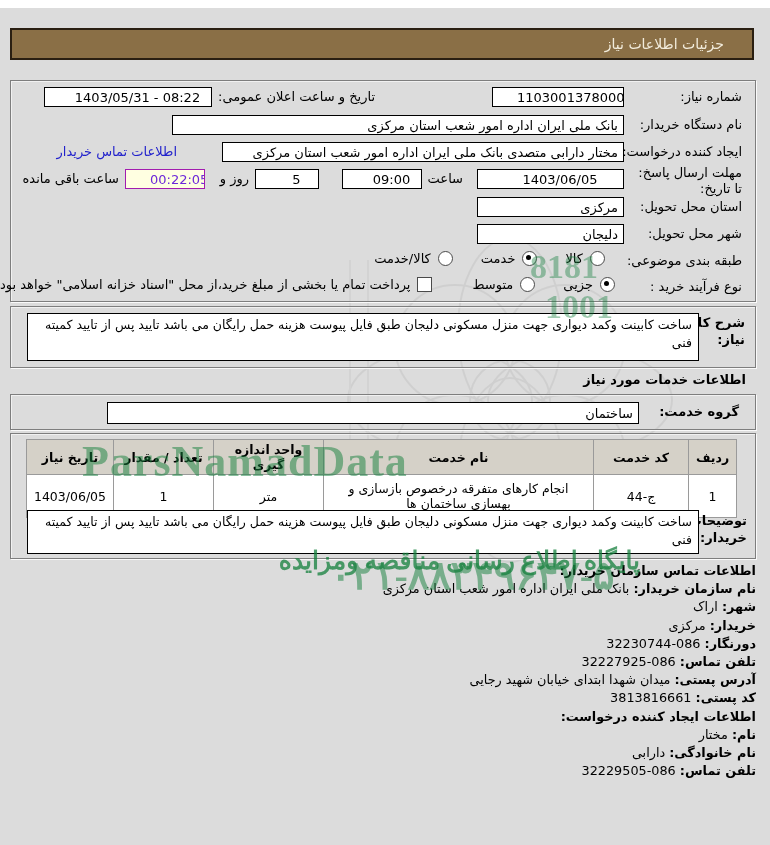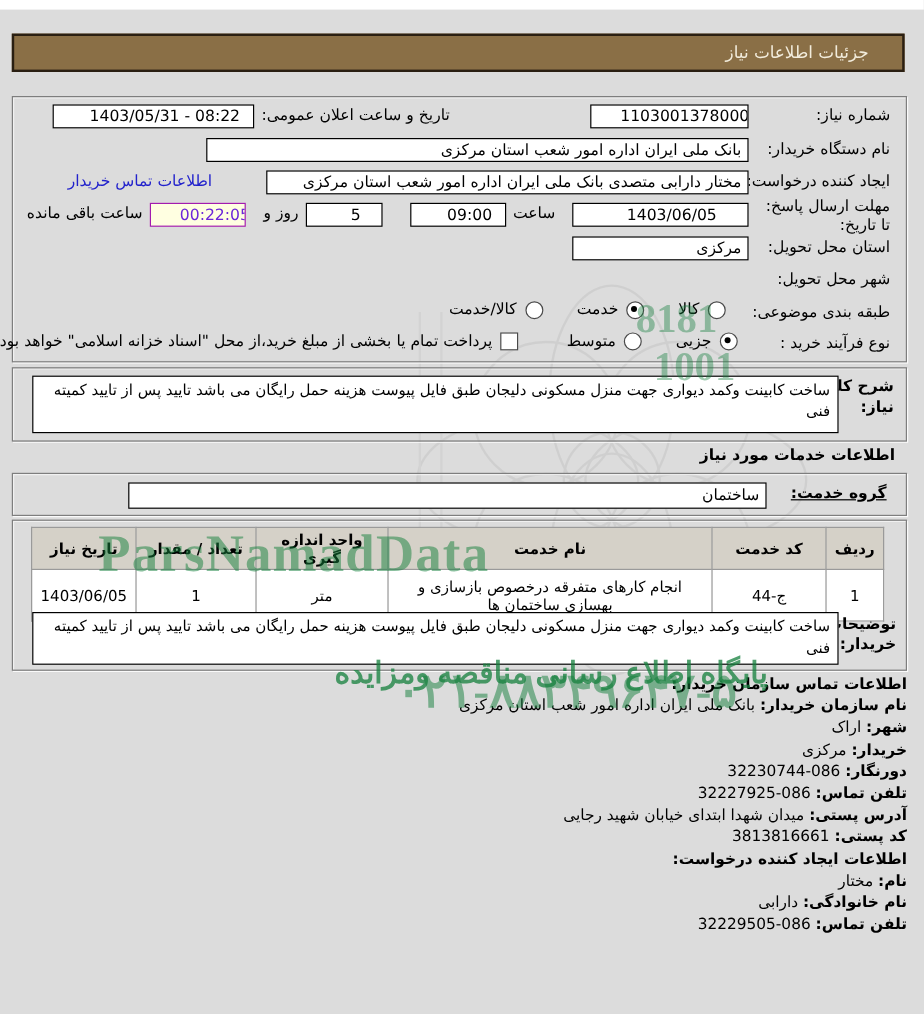--- a/index.html
+++ b/index.html
@@ -87,20 +87,21 @@
     <div class="ibox center ltr" style="top:88px;right:333px;width:80px;">09:00</div>
     <div class="ibox center" style="top:88px;right:436px;width:64px;">5</div>
     <span class="lbl" style="top:90px;right:506px;">روز و</span>
     <div class="ibox center ltr cream" style="top:88px;right:550px;width:80px;">00:22:05</div>
     <span class="lbl" style="top:90px;right:636px;margin-left:28px;">ساعت باقی مانده</span>
 
     <span class="lbl" style="top:118px;right:13px;">استان محل تحویل:</span>
     <div class="ibox rt" style="top:116px;right:131px;width:147px;">مرکزی</div>
 
     <span class="lbl" style="top:145px;right:13px;">شهر محل تحویل:</span>
+    <div class="ibox rt" style="top:143px;right:131px;width:147px;">دلیجان</div>
 
     <span class="lbl" style="top:172px;right:13px;">طبقه بندی موضوعی:</span>
     <div class="optrow" style="top:170px;right:150px;">
       <span class="radio"></span>
       <span>کالا</span>
       <span class="gap"></span>
       <span class="radio checked"></span>
       <span>خدمت</span>
       <span class="gap"></span>
       <span class="radio"></span>
@@ -121,21 +122,21 @@
   </div>
 
   <div class="panel" id="panel-desc">
     <span class="lbl-b" style="top:8px;right:10px;width:86px;white-space:normal;line-height:1.3;">شرح کلي نیاز:</span>
     <div class="tbox" style="top:6px;right:56px;left:16px;height:48px;">ساخت کابینت وکمد دیواری جهت منزل مسکونی دلیجان طبق فایل پیوست هزینه حمل رایگان می باشد تایید پس از تایید کمیته فنی</div>
   </div>
 
   <span class="lbl-b" style="top:372px;right:24px;">اطلاعات خدمات مورد نیاز</span>
 
   <div class="panel" id="panel-group">
-    <span class="lbl-b" style="top:9px;right:16px;text-decoration:underline;">گروه خدمت:</span>
+    <span class="lbl-b" style="top:9px;right:16px;">گروه خدمت:</span>
     <div class="ibox rt" style="top:7px;right:116px;width:532px;height:22px;line-height:22px;">ساختمان</div>
   </div>
 
   <div class="panel" id="panel-table">
     <table class="svc">
       <colgroup>
         <col style="width:48px">
             <col style="width:95px">
             <col style="width:270px">
         <col style="width:110px">

